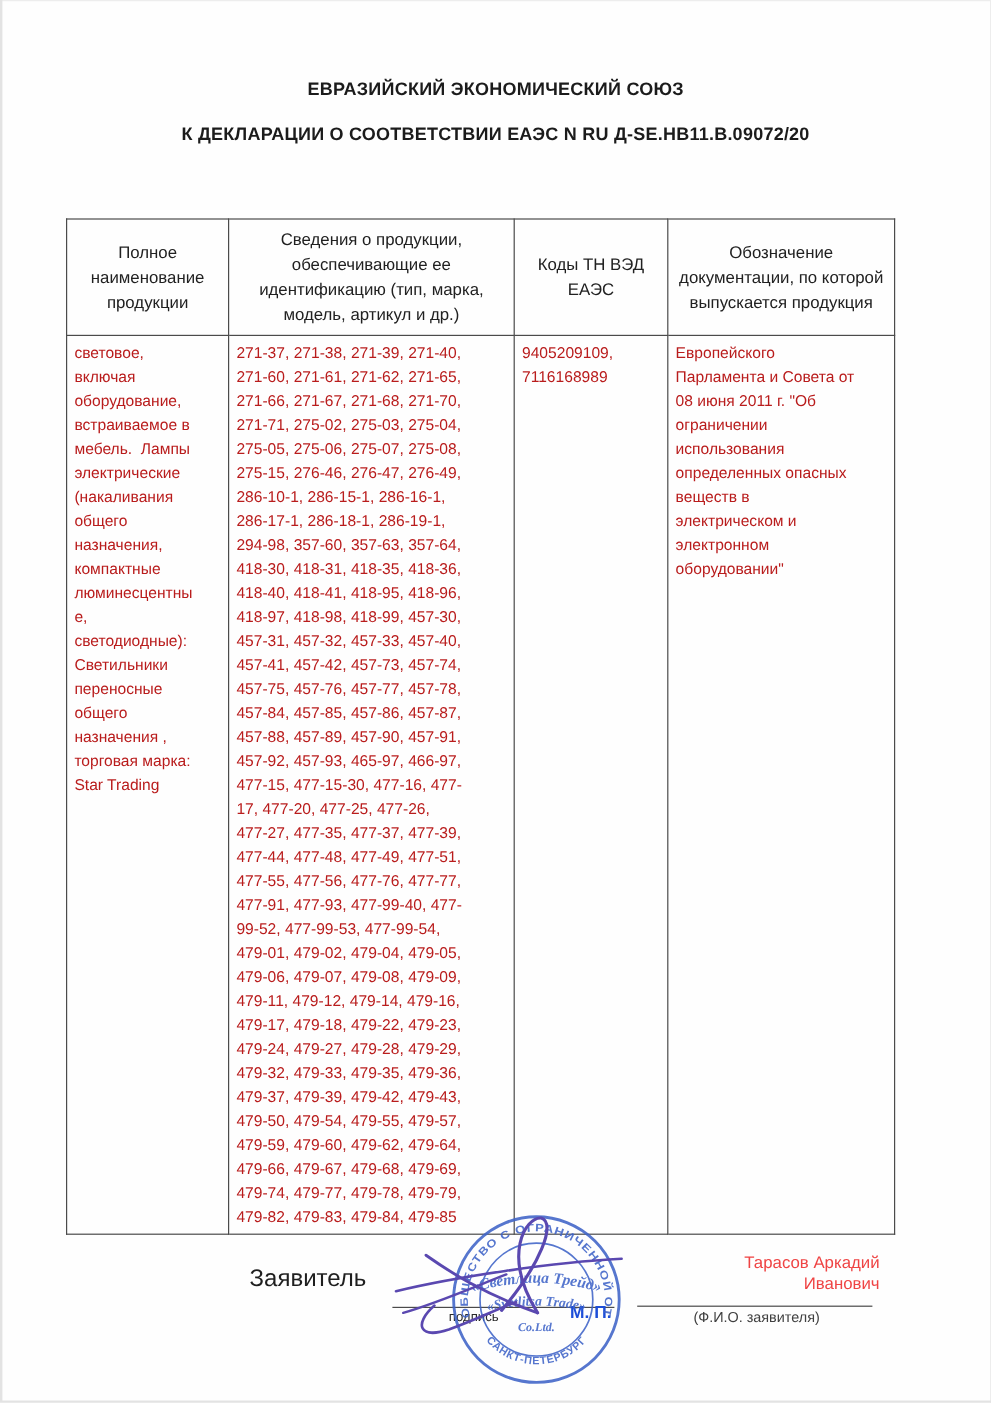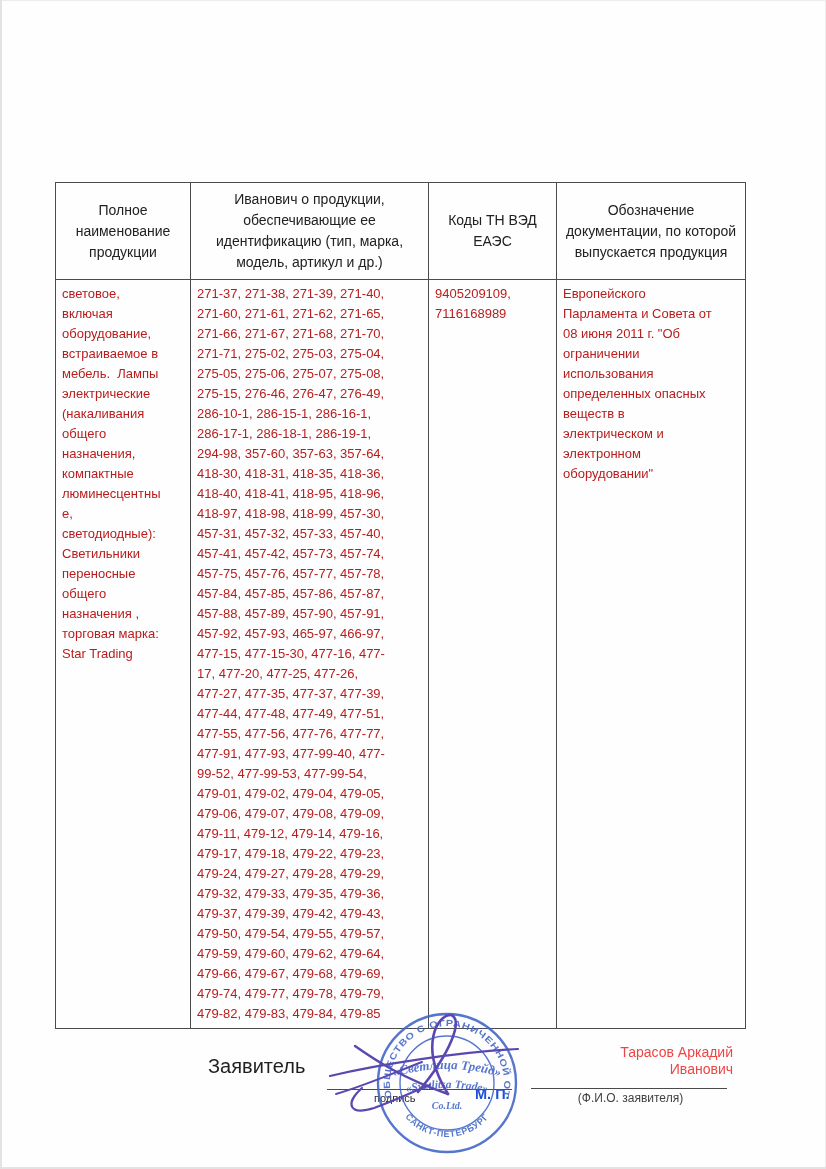--- a/index.html
+++ b/index.html
@@ -44,33 +44,35 @@
                     font-size:12px; color:#404040; }
   #stamp-svg { position:absolute; left:372px; top:1008px; width:150px; height:150px; opacity:.88; }
   #signature-svg { position:absolute; left:300px; top:1000px; width:250px; height:130px; }
   .ring-text { font-family:"Liberation Sans", sans-serif; font-weight:bold; letter-spacing:.6px; }
   .stamp-center { font-family:"Liberation Serif", serif; font-weight:bold; font-style:italic; }
 </style>
 </head>
 <body>
 
 <div class="title-block">
+  <div class="title-line">ЕВРАЗИЙСКИЙ ЭКОНОМИЧЕСКИЙ СОЮЗ</div>
+  <div class="title-line">К ДЕКЛАРАЦИИ О СООТВЕТСТВИИ ЕАЭС N RU Д-SE.HB11.B.09072/20</div>
 </div>
 
 <table class="decl">
   <colgroup>
     <col class="col1">
       <col class="col2">
       <col class="col3">
       <col class="col4">
   </colgroup>
   <thead>
     <tr>
       <th>Полное наименование продукции</th>
-      <th>Иванович о продукции, обеспечивающие ее идентификацию (тип, марка, модель, артикул и др.)</th>
+      <th>Сведения о продукции, обеспечивающие ее идентификацию (тип, марка, модель, артикул и др.)</th>
       <th>Коды ТН ВЭД ЕАЭС</th>
       <th>Обозначение документации, по которой выпускается продукция</th>
     </tr>
   </thead>
   <tbody>
     <tr>
       <td>световое,
 включая
 оборудование,
 встраиваемое в

